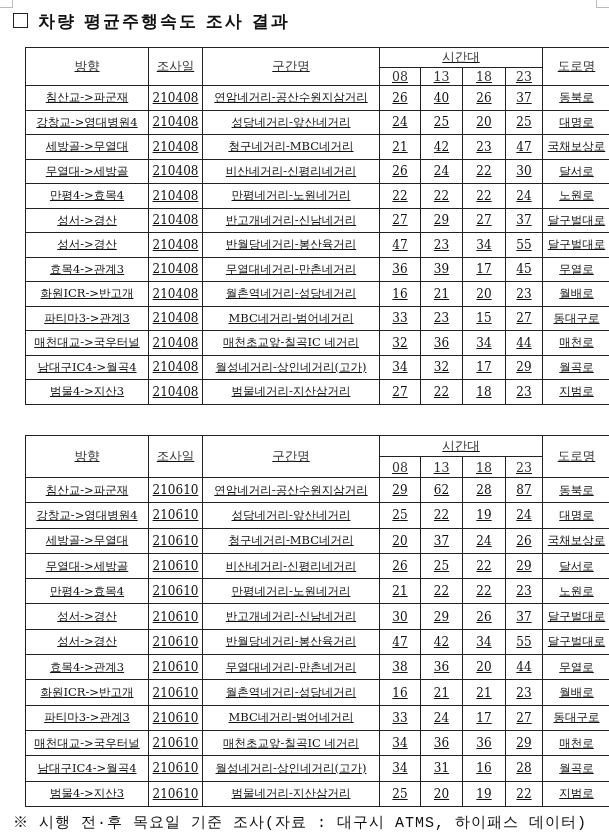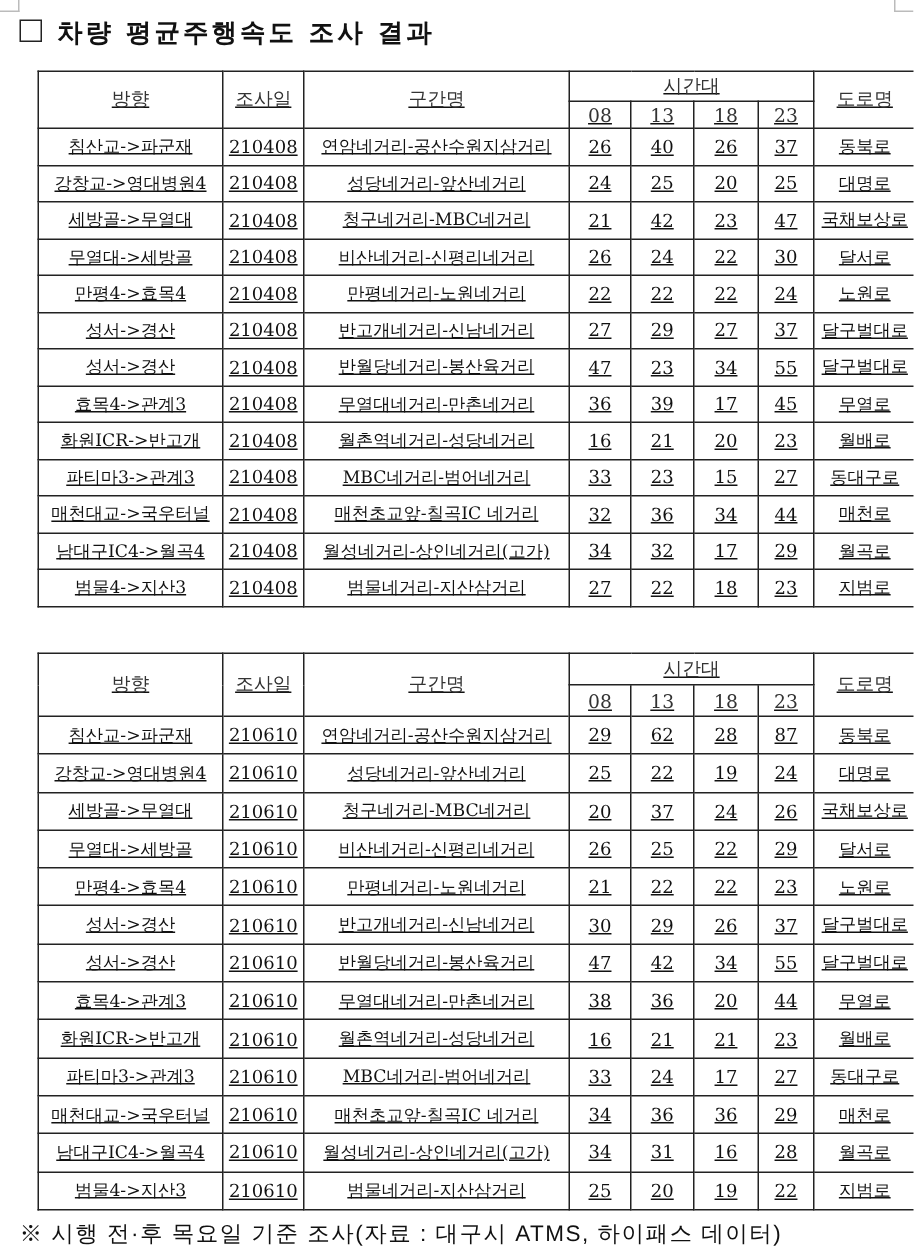--- a/index.html
+++ b/index.html
@@ -24,21 +24,21 @@
   #table1 { top:47px; }
   #table2 { top:435px; }
   #table1 thead tr.h1 th { height:19px; }
   #table1 thead tr.h2 th { height:17px; }
   #table2 thead tr.h1 th { height:20px; }
   #table2 thead tr.h2 th { height:20px; }
   #table1 tbody td { height:23.5px; }
   #table2 tbody td { height:24.3px; }
   #table2 thead tr.h2 th, #table2 thead th.rs { border-bottom:1px dashed #a33; }
   .note { position:absolute; left:13px; top:813px; font-size:15px; letter-spacing:1px;
-          font-family:Liberation Sans, sans-serif; white-space:nowrap; color:#111; }
+          font-family:Liberation Mono, monospace; white-space:nowrap; color:#111; }
 </style>
 </head>
 <body>
 
 <div class="corner-tl"></div>
 <div class="corner-tr"></div>
 
 <div class="title">
   <span class="box"></span><span>차량 평균주행속도 조사 결과</span>
 </div>

